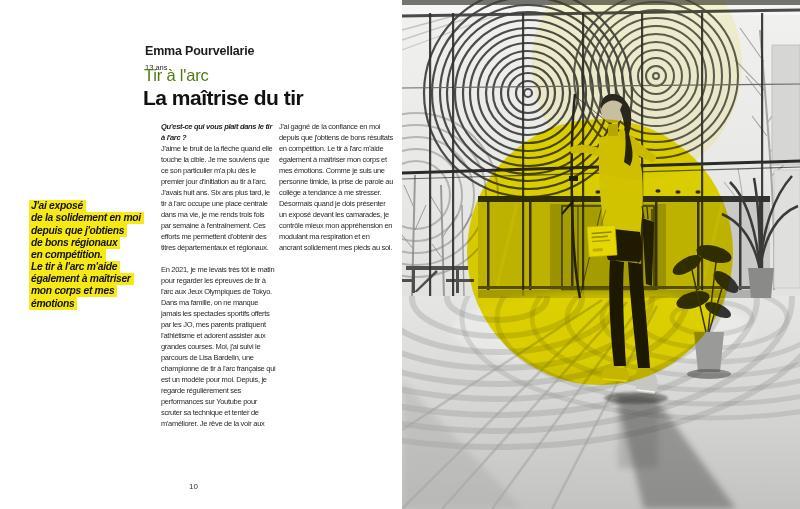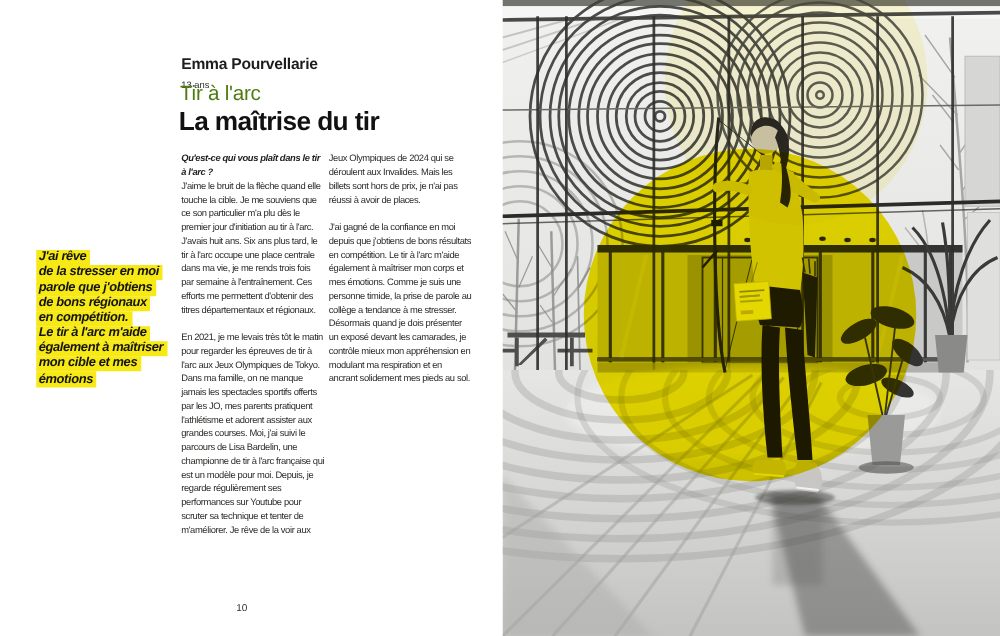--- a/index.html
+++ b/index.html
@@ -8,21 +8,21 @@
     background:#ffffff;
     font-family:"Liberation Sans",sans-serif;
     color:#1d1d1b;
   }
   .left-page{position:absolute;left:0;top:0;width:444px;height:509px;background:#fff;}
   .byline{position:absolute;left:145px;top:44px;}
   .author{font-size:12.5px;font-weight:bold;letter-spacing:-0.2px;}
   .age{font-size:7.5px;margin-top:5px;color:#2a2a28;}
   .kicker{position:absolute;left:144px;top:66px;font-size:16.5px;letter-spacing:-0.2px;color:#4d7c0f;}
   .title{position:absolute;left:143px;top:86px;font-size:21px;font-weight:bold;letter-spacing:-0.5px;color:#111;}
-  .col{position:absolute;top:121px;width:115px;}
+  .col{position:absolute;top:121px;width:115px;margin-left:16px;}
   .col-1{left:145px;}
   .col-2{left:263px;}
   .col p{margin:0;font-size:7.5px;line-height:11px;letter-spacing:-0.3px;color:#2b2b29;}
   .col p.q{font-weight:bold;font-style:italic;color:#1d1d1b;}
   .col p.a{margin-bottom:11px;}
   .pull-quote{position:absolute;left:29px;top:200px;width:125px;}
   .pq-line{
     display:table;white-space:nowrap;
     background:#f7e915;color:#141412;
     font-size:10.3px;line-height:9.6px;font-weight:bold;font-style:italic;
@@ -37,39 +37,38 @@
 <div class="left-page">
 
   <div class="byline">
     <div class="author">Emma Pourvellarie</div>
     <div class="age">13 ans</div>
   </div>
   <div class="kicker">Tir à l'arc</div>
   <div class="title">La maîtrise du tir</div>
 
   <div class="pull-quote">
-    <span class="pq-line">J'ai rêve</span>
-    <span class="pq-line">de la stresser en moi</span>
-    <span class="pq-line">parole que j'obtiens</span>
+    <span class="pq-line">J'ai exposé</span>
+    <span class="pq-line">de la solidement en moi</span>
+    <span class="pq-line">depuis que j'obtiens</span>
     <span class="pq-line">de bons régionaux</span>
     <span class="pq-line">en compétition.</span>
     <span class="pq-line">Le tir à l'arc m'aide</span>
     <span class="pq-line">également à maîtriser</span>
-    <span class="pq-line">mon cible et mes</span>
+    <span class="pq-line">mon corps et mes</span>
     <span class="pq-line">émotions</span>
   </div>
 
   <div class="col col-1">
     <p class="q">Qu'est-ce qui vous plaît dans le tir à l'arc ?</p>
     <p class="a">J'aime le bruit de la flèche quand elle touche la cible. Je me souviens que ce son particulier m'a plu dès le premier jour d'initiation au tir à l'arc. J'avais huit ans. Six ans plus tard, le tir à l'arc occupe une place centrale dans ma vie, je me rends trois fois par semaine à l'entraînement. Ces efforts me permettent d'obtenir des titres départementaux et régionaux.</p>
     <p class="a">En 2021, je me levais très tôt le matin pour regarder les épreuves de tir à l'arc aux Jeux Olympiques de Tokyo. Dans ma famille, on ne manque jamais les spectacles sportifs offerts par les JO, mes parents pratiquent l'athlétisme et adorent assister aux grandes courses. Moi, j'ai suivi le parcours de Lisa Bardelin, une championne de tir à l'arc française qui est un modèle pour moi. Depuis, je regarde régulièrement ses performances sur Youtube pour scruter sa technique et tenter de m'améliorer. Je rêve de la voir aux</p>
   </div>
 
   <div class="col col-2">
-    <p class="a">Jeux Olympiques de 2024 qui se déroulent aux Invalides. Mais les billets sont hors de prix, je n'ai pas réussi à avoir de places.</p>
     <p class="a">J'ai gagné de la confiance en moi depuis que j'obtiens de bons résultats en compétition. Le tir à l'arc m'aide également à maîtriser mon corps et mes émotions. Comme je suis une personne timide, la prise de parole au collège a tendance à me stresser. Désormais quand je dois présenter un exposé devant les camarades, je contrôle mieux mon appréhension en modulant ma respiration et en ancrant solidement mes pieds au sol.</p>
   </div>
 
   <div class="folio">10</div>
 </div>
 
 <svg class="photo" viewBox="0 0 398 509" xmlns="http://www.w3.org/2000/svg">
   <defs>
     <linearGradient id="skyGrad" x1="0" y1="0" x2="0" y2="1">
       <stop offset="0" stop-color="#f1f1ef"></stop>

